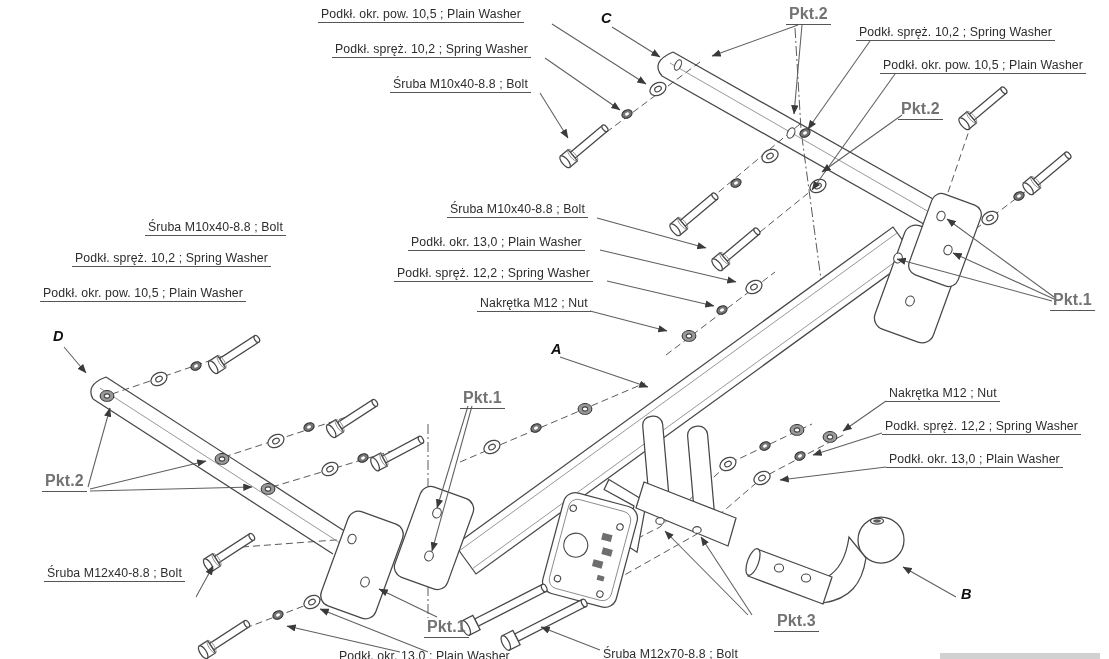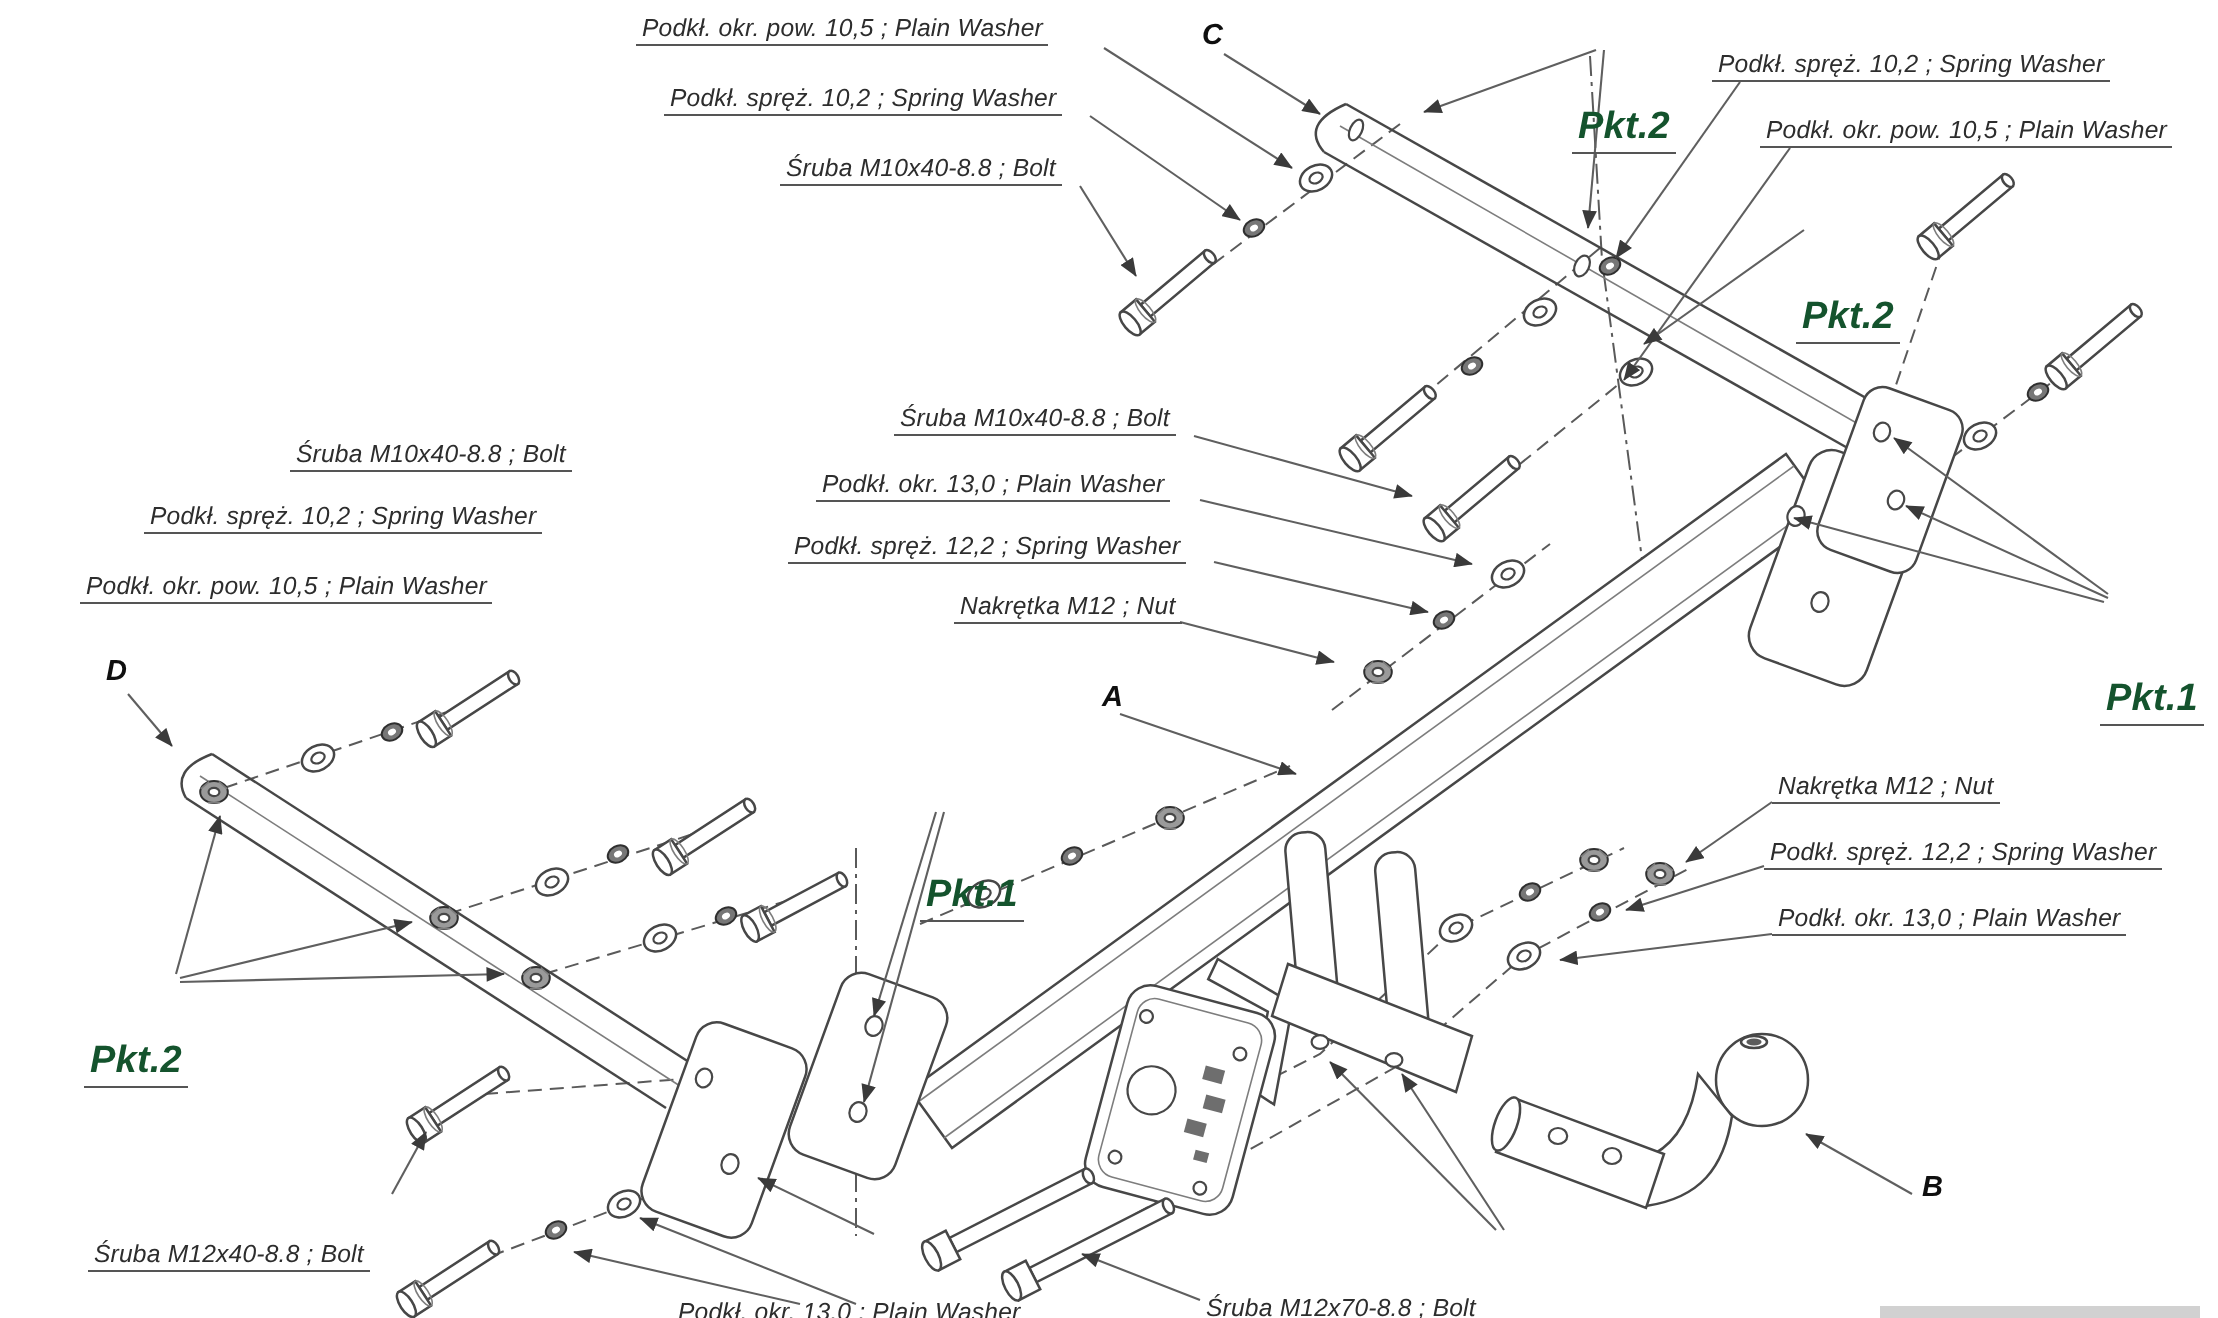--- a/index.html
+++ b/index.html
@@ -2,25 +2,25 @@
 <html><head>
 <meta charset="utf-8">
 <style>
   html,body{margin:0;padding:0;background:#ffffff;}
   .stage{
     position:relative;width:1109px;height:659px;overflow:hidden;
     background:#ffffff;font-family:"Liberation Sans",sans-serif;
   }
   .stage svg{position:absolute;left:0;top:0;}
   .lbl{
-    position:absolute;font-style:italic;font-size:12.3px;line-height:1.15;
+    position:absolute;font-size:12.3px;line-height:1.15;
     color:#2d2d2d;border-bottom:1.2px solid #555;padding:0 3px 1px 3px;
     white-space:nowrap;letter-spacing:.1px;
   }
-  .lbl.bold{font-weight:bold;color:#14532d;font-size:19px;margin-top:48px;}
+  .lbl.bold{font-weight:bold;color:#737373;font-size:16px;}
   .lbl.letter{font-weight:bold;font-style:italic;color:#0f0f0f;font-size:14.5px;border-bottom:none;}
   
   .pline{fill:#ffffff;stroke:#474747;stroke-width:1.25;}
   .sline{fill:none;stroke:#474747;stroke-width:1.25;}
   .thin{stroke:#7d7d7d;stroke-width:.8;fill:none;}
   .dash{fill:none;stroke:#5a5a5a;stroke-width:1;stroke-dasharray:7 4;}
   .dashdot{fill:none;stroke:#5a5a5a;stroke-width:1;stroke-dasharray:10 3 2 3;}
   .leader{stroke:#5f5f5f;stroke-width:1.05;fill:none;}
   .hole{fill:#ffffff;stroke:#474747;stroke-width:1.1;}
   .dark{fill:#777;stroke:#2f2f2f;stroke-width:1;}
@@ -267,20 +267,20 @@
 <div class="lbl bold" style="left:460px;top:389px">Pkt.1</div>
 <div class="lbl" style="left:886px;top:386px">Nakrętka  M12 ; Nut</div>
 <div class="lbl" style="left:882px;top:419px">Podkł. spręż. 12,2 ; Spring Washer</div>
 <div class="lbl" style="left:886px;top:452px">Podkł. okr. 13,0 ;  Plain Washer</div>
 <div class="lbl bold" style="left:1050px;top:291px">Pkt.1</div>
 <div class="lbl" style="left:145px;top:220px">Śruba M10x40-8.8 ;  Bolt</div>
 <div class="lbl" style="left:72px;top:251px">Podkł. spręż. 10,2 ; Spring Washer</div>
 <div class="lbl" style="left:40px;top:286px">Podkł. okr. pow. 10,5 ; Plain Washer</div>
 <div class="lbl letter" style="left:50px;top:328px">D</div>
 <div class="lbl bold" style="left:42px;top:472px">Pkt.2</div>
-<div class="lbl" style="left:44px;top:620px">Śruba M12x40-8.8 ;  Bolt</div>
+<div class="lbl" style="left:44px;top:566px">Śruba M12x40-8.8 ;  Bolt</div>
 <div class="lbl bold" style="left:424px;top:618px">Pkt.1</div>
 <div class="lbl bold" style="left:774px;top:612px">Pkt.3</div>
 <div class="lbl letter" style="left:958px;top:586px">B</div>
 <div class="lbl" style="left:336px;top:649px">Podkł. okr. 13,0 ;  Plain Washer</div>
 <div class="lbl" style="left:600px;top:647px">Śruba M12x70-8.8 ;  Bolt</div>
 
 </div>
 
 </body></html>

